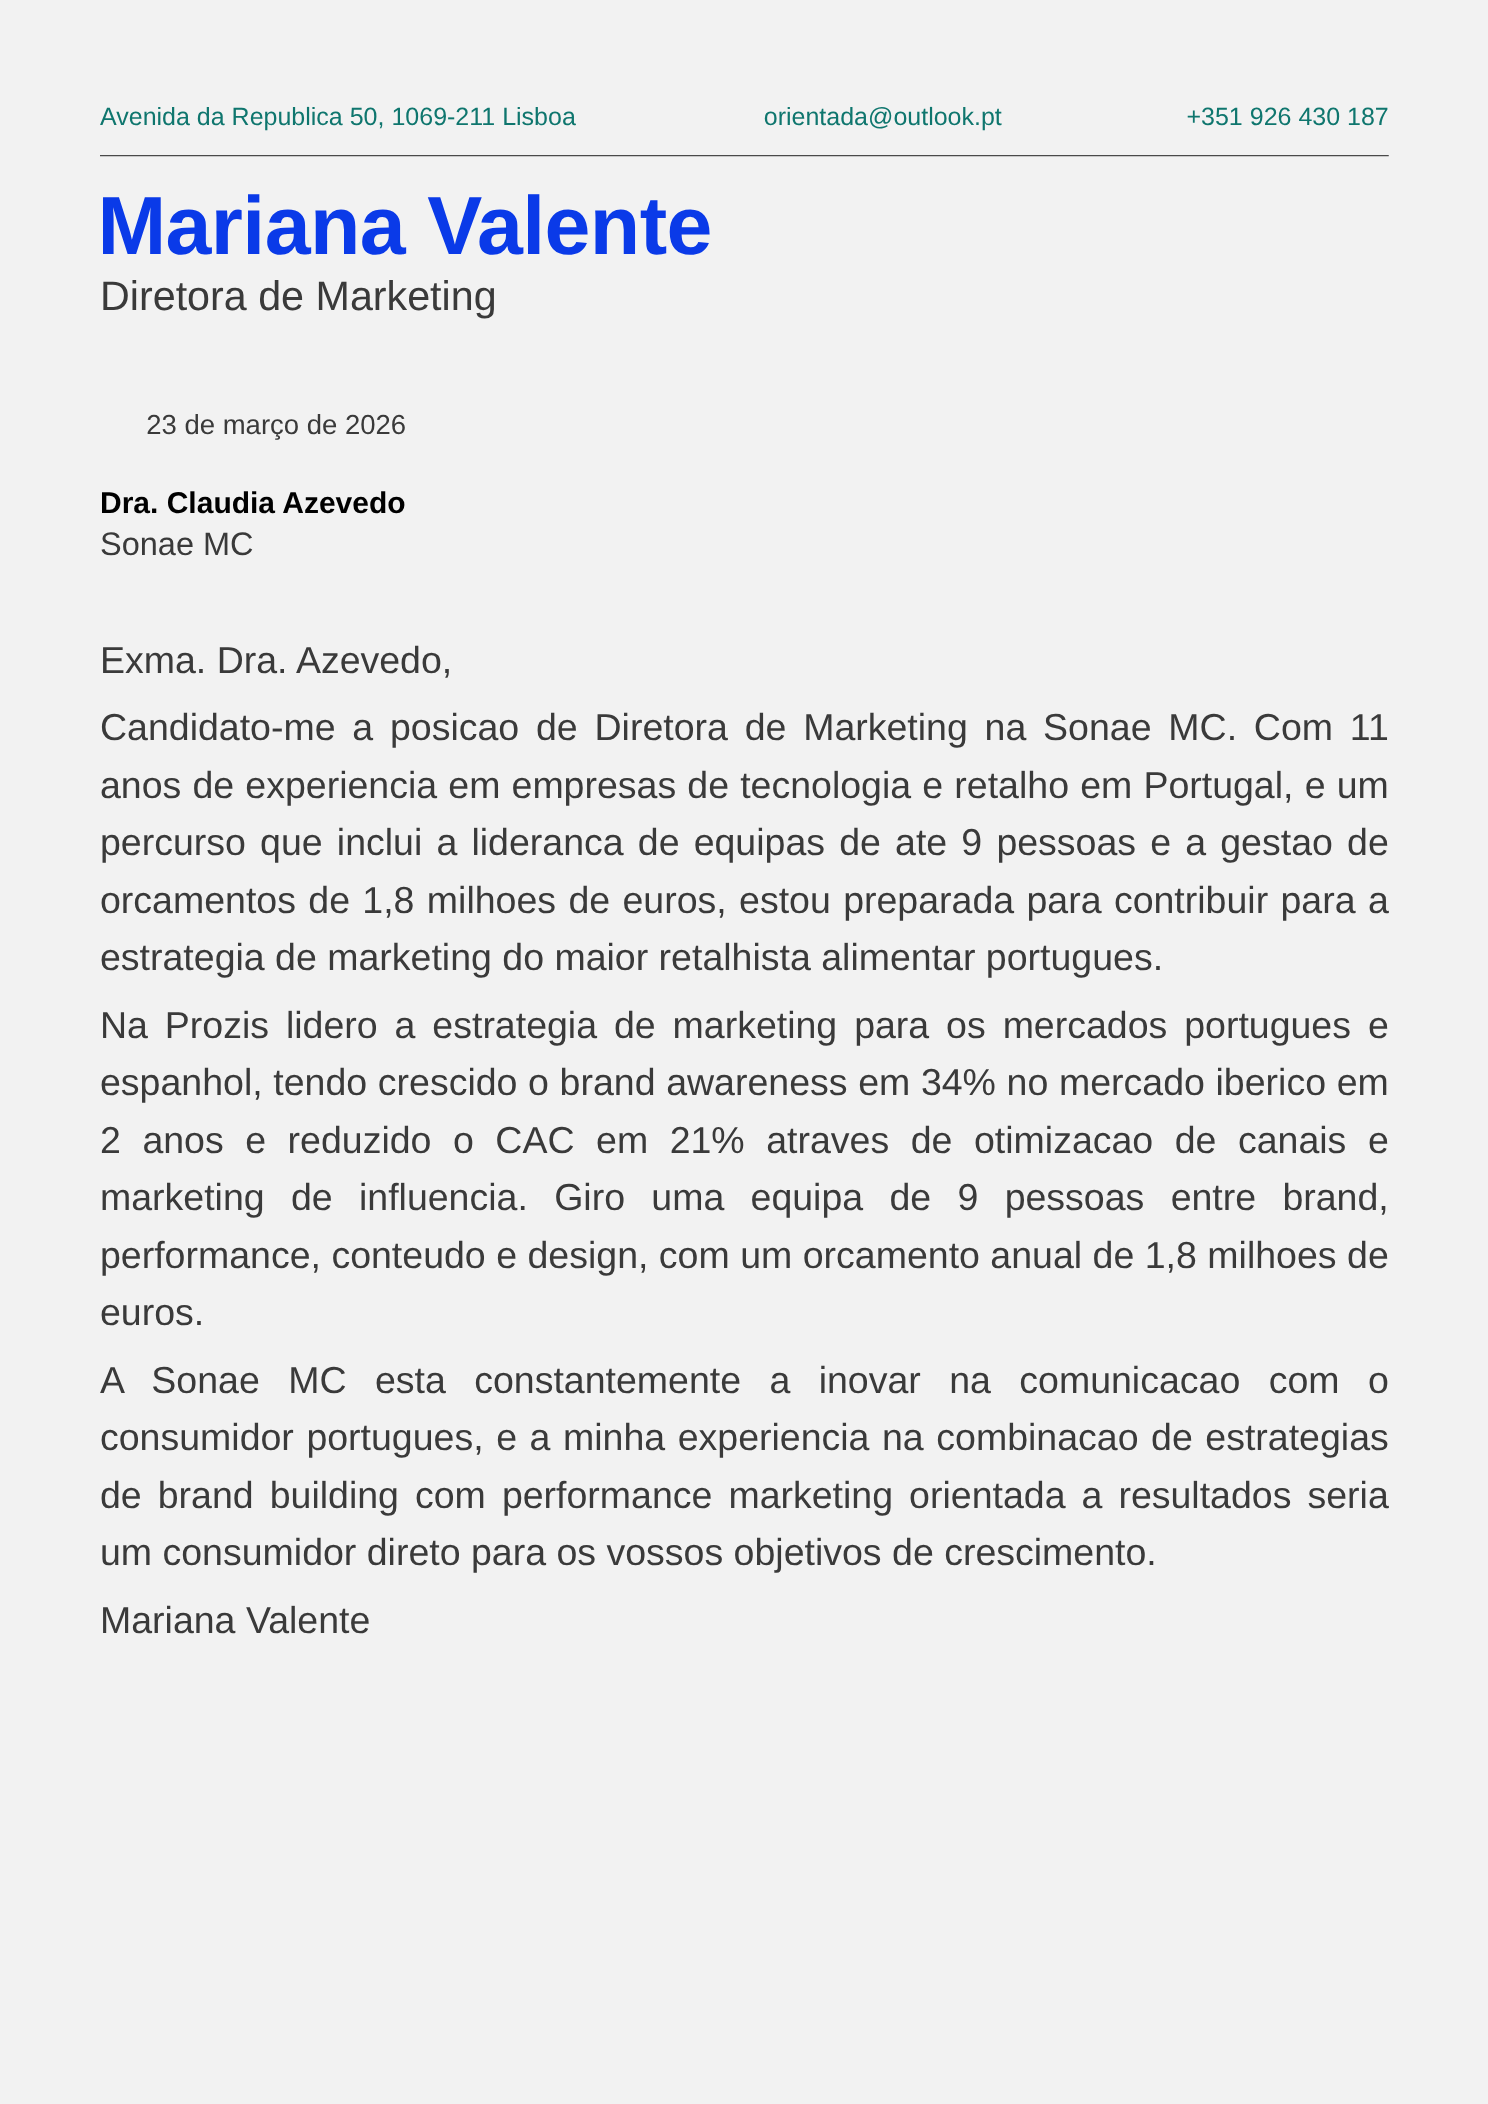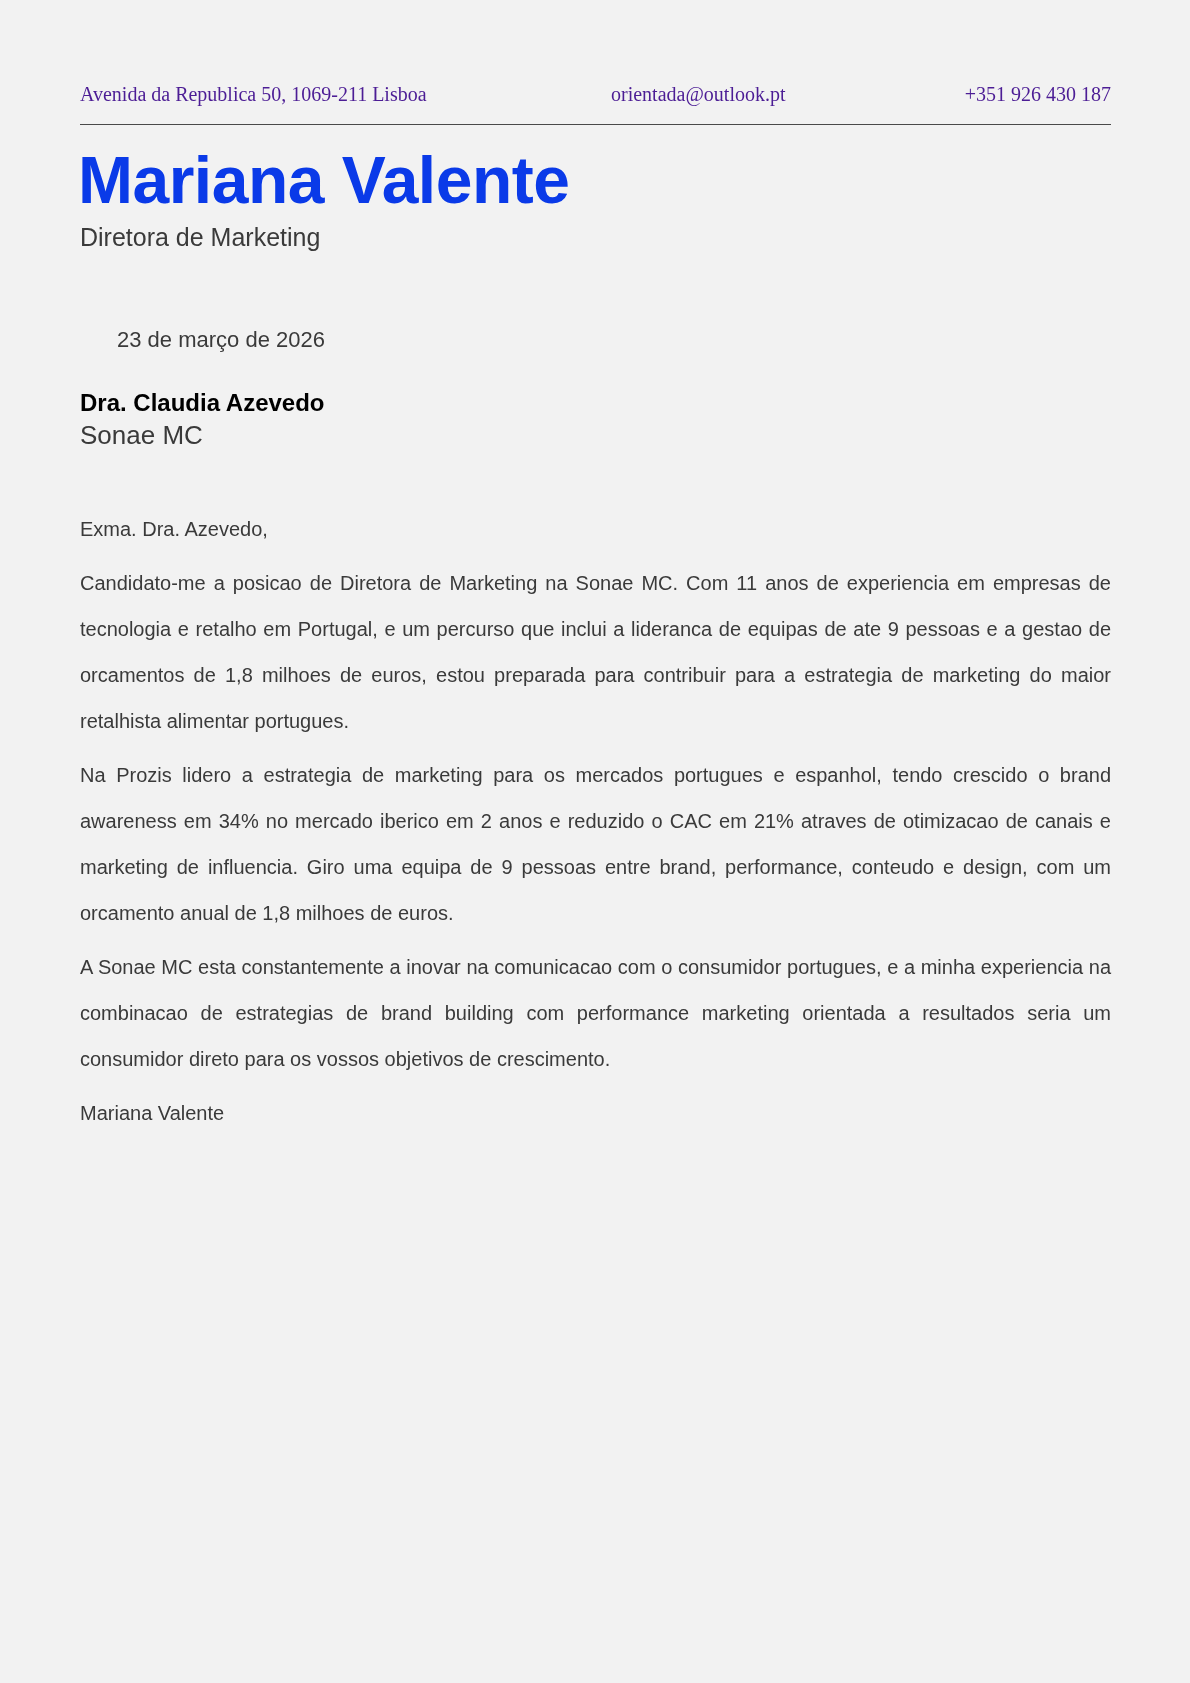--- a/index.html
+++ b/index.html
@@ -21,22 +21,21 @@
       top: 0;
       width: 1031px;
     }
     .contact-bar {
       position: absolute;
       top: 80px;
       left: 0;
       width: 1031px;
       height: 28px;
       font-size: 20px;
-      color: #4c1d95;
-      font-family: Liberation Serif, serif;
+      color: #0f766e;
     }
     .contact-bar span {
       position: absolute;
       top: 0;
       white-space: nowrap;
       line-height: 28px;
     }
     .contact-address { left: 0; }
     .contact-email { left: 531px; }
     .contact-phone { right: 0; margin-left: 40px; }
@@ -56,21 +55,21 @@
       font-weight: bold;
       color: #0a3ae8;
       letter-spacing: -0.5px;
       line-height: 80px;
       white-space: nowrap;
     }
     .title {
       position: absolute;
       top: 220px;
       left: 0;
-      font-size: 25px;
+      font-size: 33px;
       line-height: 34px;
       color: #3a3a3a;
     }
     .date {
       position: absolute;
       top: 325px;
       left: 0;
       font-size: 22px;
       line-height: 30px;
       margin-left: 37px;
@@ -90,21 +89,21 @@
       top: 420px;
       left: 0;
       font-size: 26px;
       line-height: 30px;
     }
     .letter-body {
       position: absolute;
       top: 506px;
       left: 0;
       width: 1031px;
-      font-size: 20px;
+      font-size: 30px;
       line-height: 46px;
       color: #3a3a3a;
     }
     .letter-body p {
       margin: 0 0 8px 0;
       text-align: justify;
     }
     .letter-body p.salutation,
     .letter-body p.closing,
     .letter-body p.signature {

